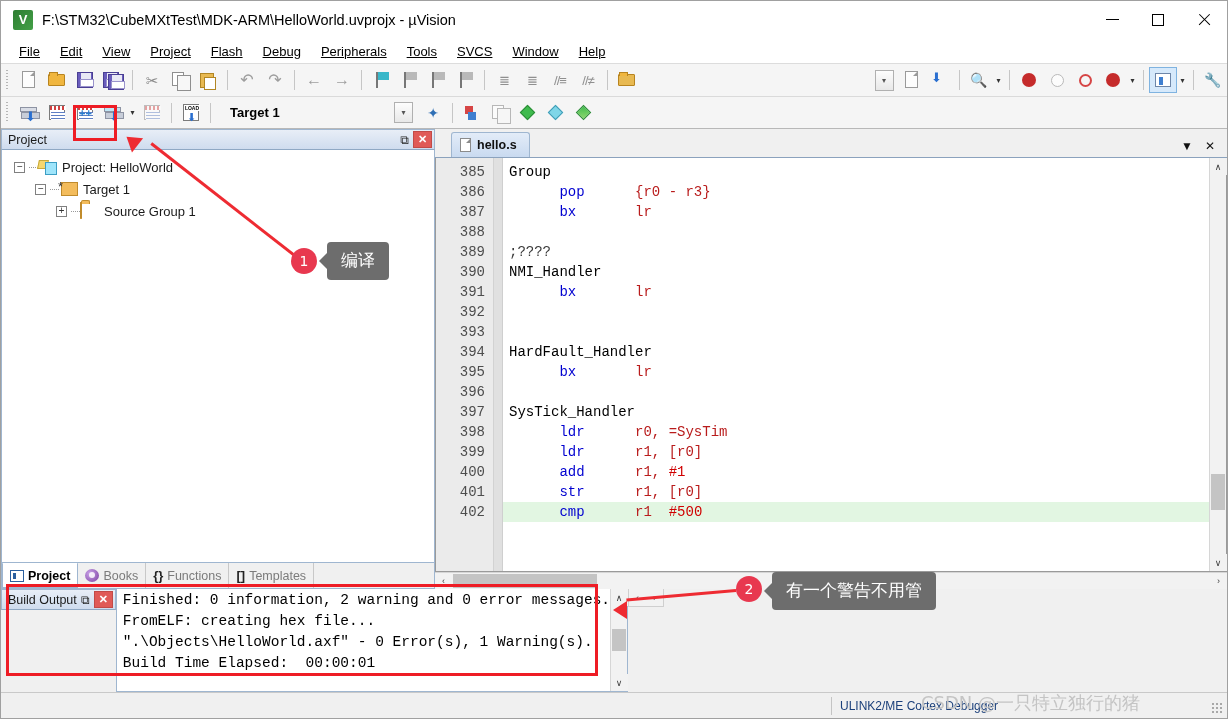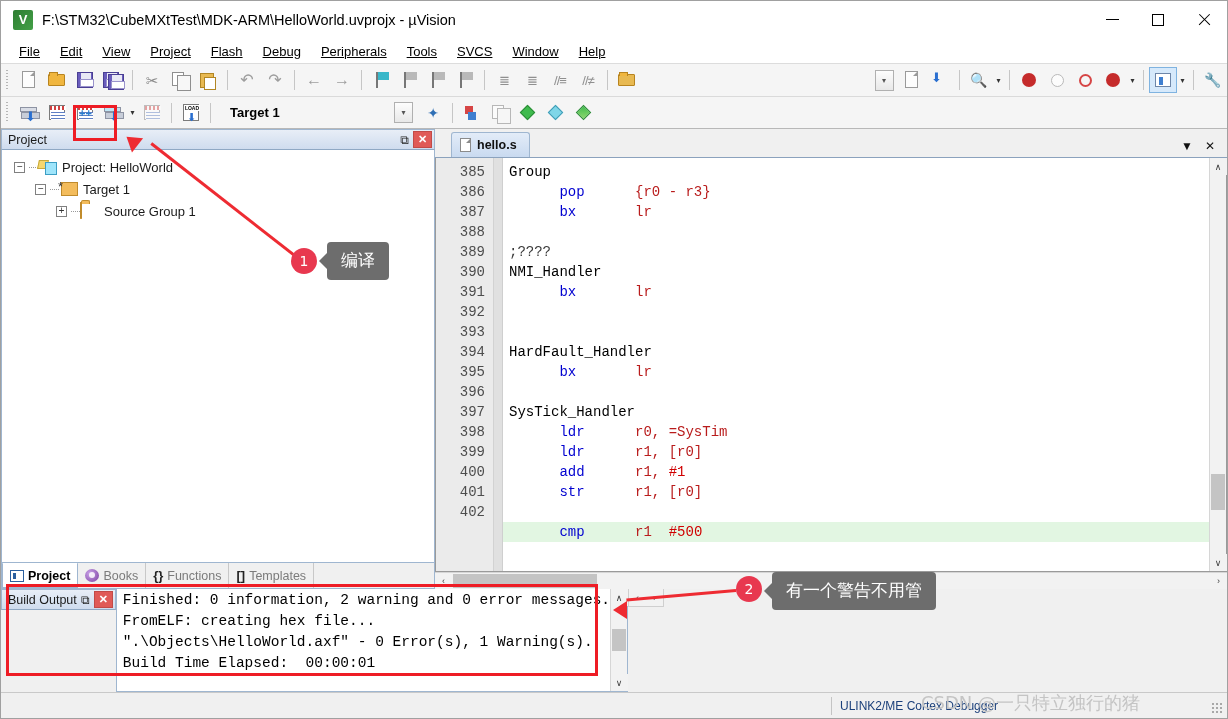--- a/index.html
+++ b/index.html
@@ -300,21 +300,21 @@
     width: 9px; flex: 0 0 auto; background: #e0e0e0;
     border-right: 1px solid #cfcfcf;
   }
   .code-lines { flex: 1 1 auto; padding-top: 4px; min-width: 0; overflow: hidden; }
   .cl {
     height: 20px; line-height: 20px;
     font-family: "Liberation Mono", monospace;
     font-size: 14px; color: #000; white-space: pre;
     padding-left: 6px;
   }
-  .cl.hl { background: #e2f6e2; margin-top: 20px; }
+  .cl.hl { background: #e2f6e2; }
   .k-op { color: #0000d0; font-weight: normal; }
   .k-reg { color: #b91c1c; }
   .k-num { color: #d00000; }
   .k-cmt { color: #3a3a3a; }
   .k-lbl { color: #000; }
 
   .vscroll {
     width: 17px; flex: 0 0 auto;
     background: #f2f2f2; border-left: 1px solid #d6d6d6;
     display: flex; flex-direction: column; align-items: center;

